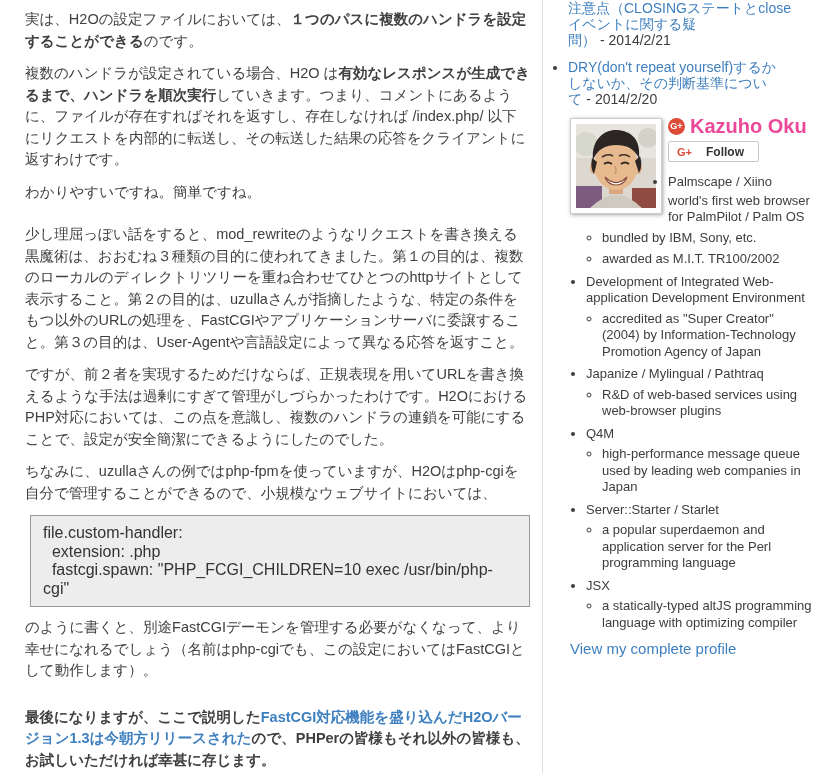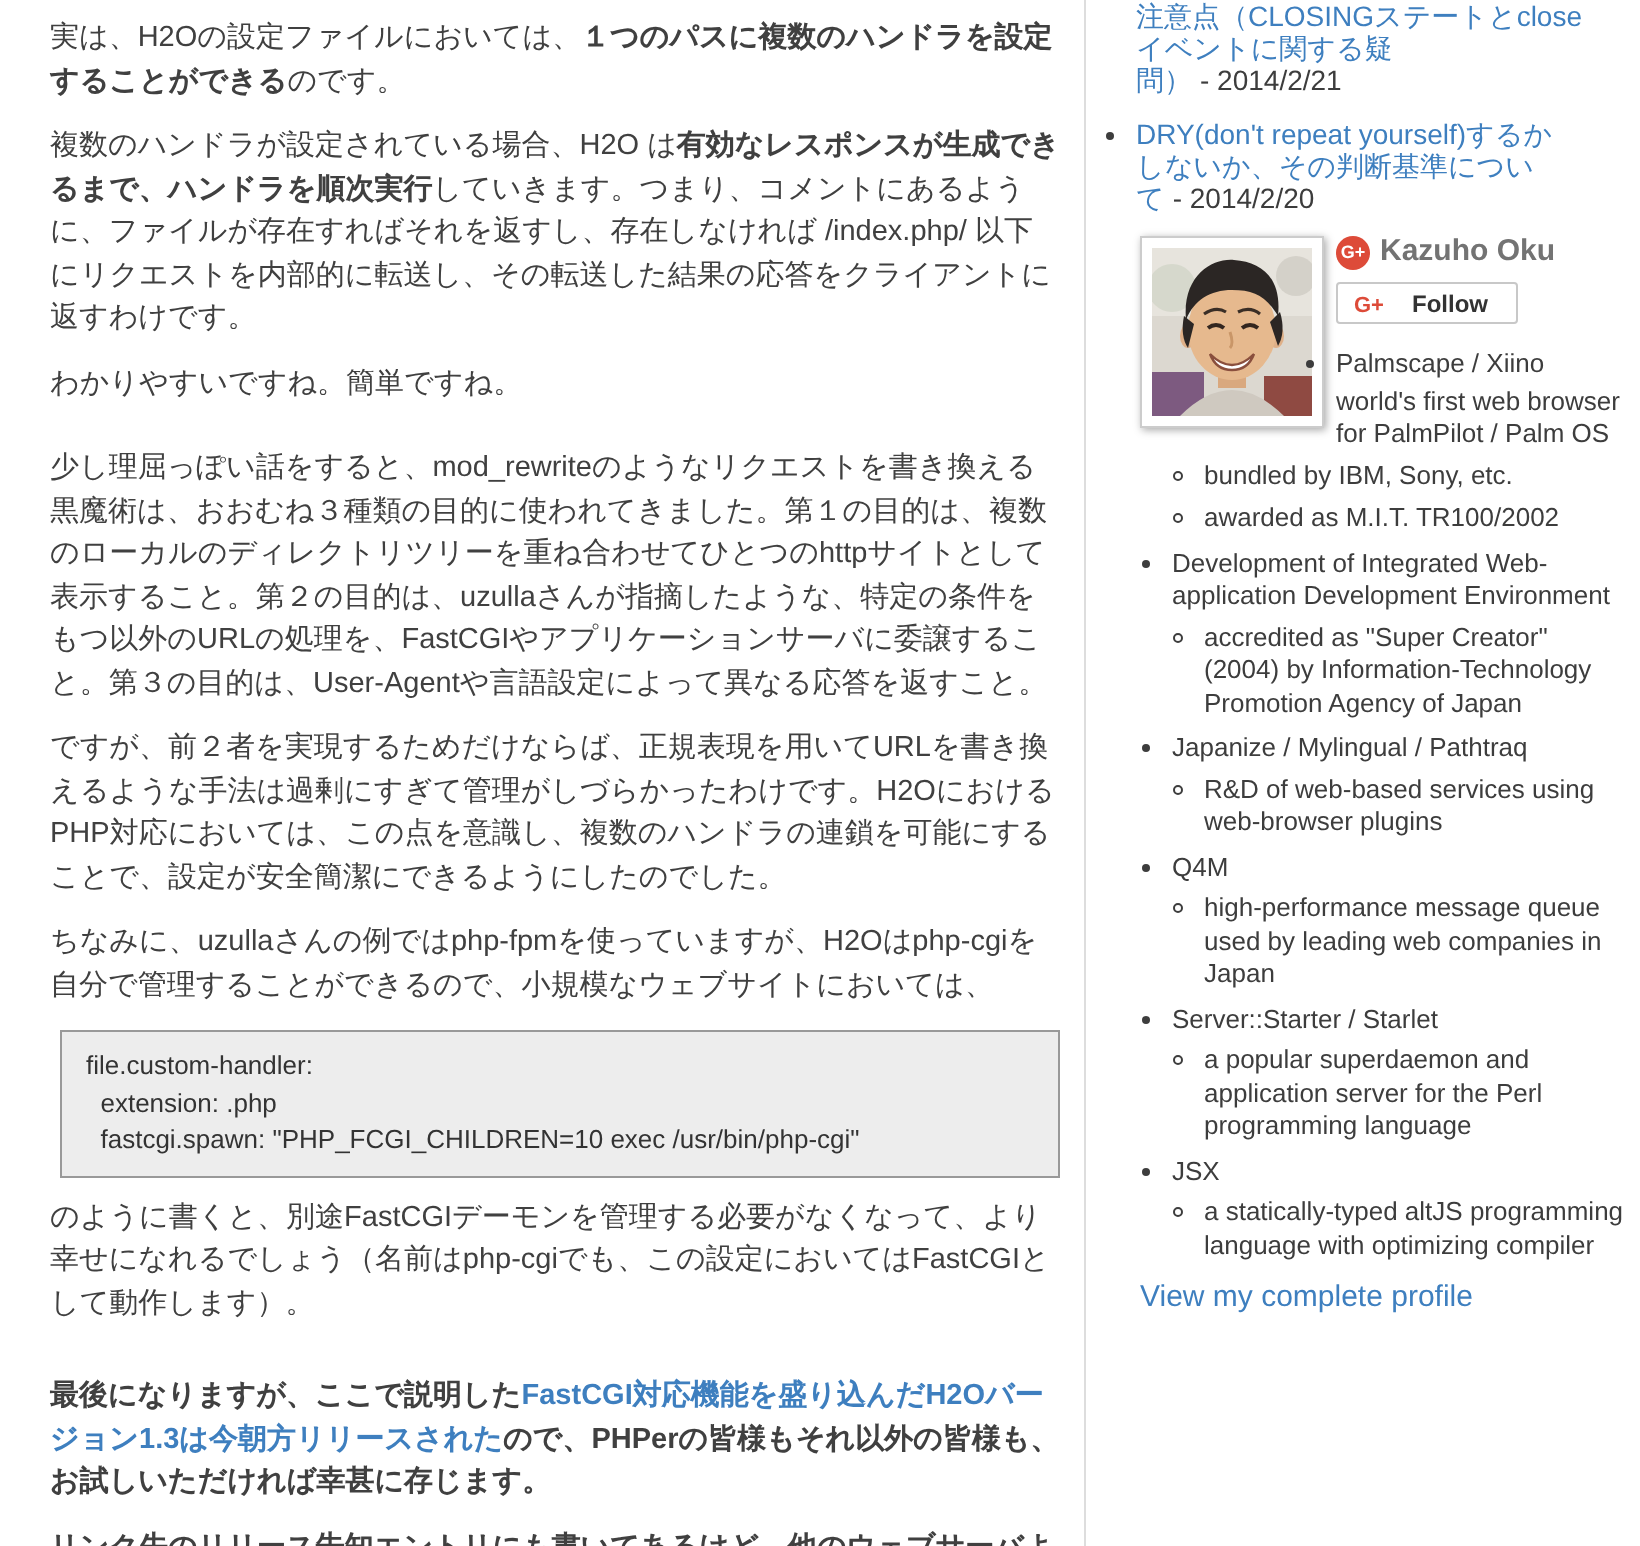--- a/index.html
+++ b/index.html
@@ -10,42 +10,42 @@
         font-size:14.5px;line-height:21.5px;}
   .main p{margin:0 0 11px 0;}
   .gap-lg{margin-top:21px !important;}
   .gap-xl{margin-top:25px !important;}
   .gap-sm{margin-top:5px !important;}
   b,.b{font-weight:bold;}
   a{text-decoration:none;cursor:pointer;}
   .blue-b{color:#3e7fbf;font-weight:bold;}
   .code{margin:7px 0 10px 5px;background:#ededed;border:1px solid #999;
         padding:8px 12px;font-family:"Liberation Sans","DejaVu Sans",sans-serif;
-        font-size:13px;line-height:18.5px;color:#333;white-space:pre-wrap;}
+        font-size:16px;line-height:18.5px;color:#333;white-space:pre-wrap;}
   
   .divider{position:absolute;left:542px;top:0;width:1px;height:773px;background:#ddd;}
   
   .sidebar{position:absolute;left:556px;top:0;width:256px;font-size:13px;
            line-height:16.5px;color:#3d3d3d;}
   ul.recent{margin:0;padding-left:12px;list-style:disc;font-size:14px;line-height:16px;}
   ul.recent li{margin-bottom:11px;}
   ul.recent li.no-bullet{list-style:none;}
   .plink{color:#3e7fbf;white-space:pre-line;}
   .pdate{color:#3d3d3d;margin-left:4px;text-align:right;}
   .about-h{font-size:13px;font-weight:bold;color:#333;margin:25px 0 14px 0;}
   .about-body{padding-left:14px;}
   .photo{float:left;width:80px;height:84px;padding:5px;background:#fff;
          border:1px solid #ccc;box-shadow:1px 1px 4px rgba(0,0,0,.35);
          margin:0 6px 8px 0;display:block;}
   .photo svg{display:block;width:80px;height:84px;}
   .gline{margin-top:2px;height:18px;}
   .gbadge{display:inline-block;width:17px;height:17px;border-radius:50%;
           background:#dd4b39;color:#fff;font-size:9px;font-weight:bold;
           text-align:center;line-height:17px;vertical-align:middle;}
-  .pname{color:#737373;font-weight:bold;font-size:15px;margin-left:5px;vertical-align:middle;}
+  .pname{color:#ec4899;font-weight:bold;font-size:20px;margin-left:5px;vertical-align:middle;}
   .follow{display:inline-block;margin-top:5px;background:#fff;border:1px solid #c8c8c8;
           border-radius:2px;padding:2px 14px 2px 8px;cursor:pointer;
           font-family:inherit;}
   .follow .fg{color:#dd4b39;font-weight:bold;font-size:11px;}
   .follow .ft{color:#333;font-weight:bold;font-size:12px;margin-left:14px;}
   .works-h{margin-top:14px;}
   ul.works{margin:12px 0 0 0;padding-left:16px;list-style:disc;}
   ul.works>li{margin-bottom:6px;}
   .note{margin:2px 0 4px 32px;}
   ul.subs{margin:4px 0 0 0;padding-left:16px;list-style:circle;}

